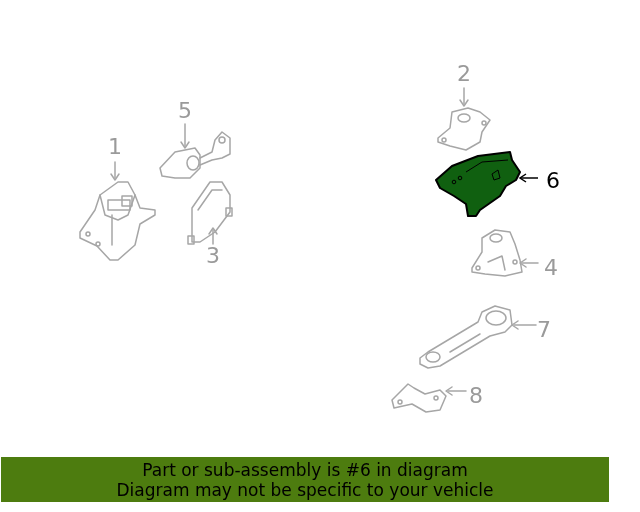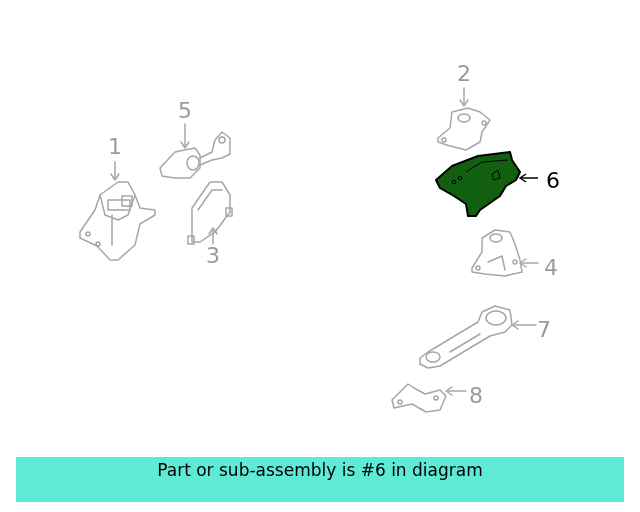--- a/index.html
+++ b/index.html
@@ -1,20 +1,20 @@
 <!DOCTYPE html>
 <html><head>
 <meta charset="utf-8">
 <style>
   html, body { margin: 0; padding: 0; background: #ffffff; }
   body { width: 640px; height: 512px; position: relative; overflow: hidden; font-family: "DejaVu Sans", sans-serif; }
   .diagram { position: absolute; left: 0; top: 0; width: 640px; height: 456px; }
   .callout { position: absolute; font-size: 22px; color: #9a9a9a; line-height: 1; font-family: "DejaVu Sans", sans-serif; }
   .callout.active { color: #000000; }
-  .banner { position: absolute; left: 16px; top: 457px; width: 608px; height: 45px; background: #5eead4; color: #000000; text-align: center; font-size: 17px; line-height: 20px; padding-top: 3px; box-sizing: border-box; }
+  .banner { position: absolute; left: 1px; top: 457px; width: 608px; height: 45px; background: #4d7c0f; color: #000000; text-align: center; font-size: 17px; line-height: 20px; padding-top: 3px; box-sizing: border-box; }
   .banner div { white-space: nowrap; }
 </style>
 </head>
 <body>
 
 <div class="diagram">
   <svg width="640" height="456" viewBox="0 0 640 456" xmlns="http://www.w3.org/2000/svg">
     <g fill="none" stroke="#a6a6a6" stroke-width="1.5" stroke-linejoin="round" stroke-linecap="round">
 
       <g>
@@ -100,13 +100,14 @@
   <span class="callout" style="left:206px;top:245px;">3</span>
   <span class="callout" style="left:544px;top:257px;">4</span>
   <span class="callout" style="left:178px;top:100px;">5</span>
   <span class="callout active" style="left:546px;top:170px;">6</span>
   <span class="callout" style="left:537px;top:319px;">7</span>
   <span class="callout" style="left:469px;top:385px;">8</span>
 </div>
 
 <div class="banner">
   <div>Part or sub-assembly is #6 in diagram</div>
+  <div>Diagram may not be specific to your vehicle</div>
 </div>
 
 </body></html>

